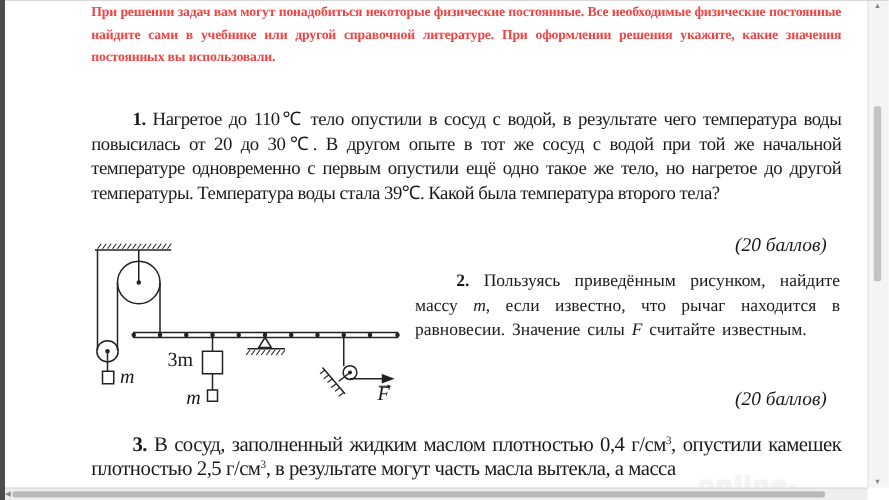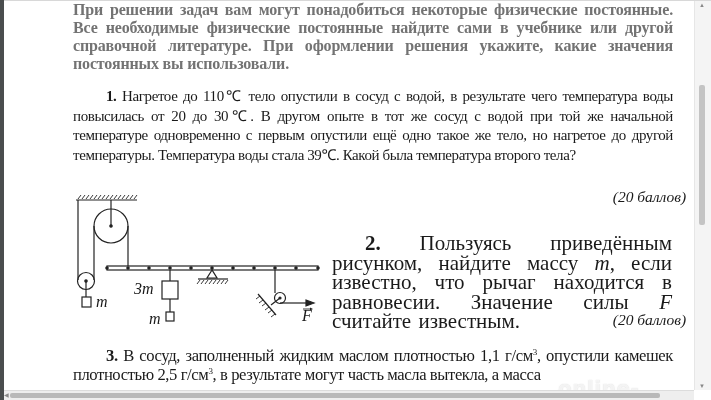--- a/index.html
+++ b/index.html
@@ -6,36 +6,36 @@
   body {
     width: 711px; height: 400px; overflow: hidden; position: relative;
     background: #ffffff; font-family: "Liberation Serif", serif; color: #1a1a1a;
   }
   .left-bar { position: absolute; left: 0; top: 0; width: 4px; height: 400px; background: #4a4d4e; }
   .top-line { position: absolute; left: 4px; top: 0; width: 707px; height: 1px; background: #d8d8d8; }
   .page { position: absolute; left: 4px; top: 1px; width: 690px; height: 389px; background: #fff; }
 
   .intro {
     position: absolute; left: 73px; top: 1px; width: 600px;
-    font-family: "Liberation Serif", serif; font-weight: bold; font-size: 16px;
-    line-height: 18px; text-align: justify; letter-spacing: -0.15px; color: #737373;
+    font-family: "Liberation Serif", serif; font-weight: bold; font-size: 11px;
+    line-height: 18px; text-align: justify; letter-spacing: -0.15px; color: #ef4444;
   }
   .p1 {
     position: absolute; left: 73px; top: 87px; width: 600px;
     font-size: 15px; line-height: 19.5px; text-align: justify; letter-spacing: -0.4px;
   }
   .p1 .indent { display: inline-block; width: 33px; }
   .num { font-weight: bold; }
-  .points { position: absolute; font-style: italic; font-size: 15.5px; right: 0; text-align: center; }
+  .points { position: absolute; font-style: italic; font-size: 15.5px; right: 0; }
   .pts1 { left: 588px; top: 188px; }
   .pts2 { left: 588px; top: 311px; }
 
   .p2 {
-    position: absolute; left: 332px; top: 234px; width: 340px;
-    font-size: 21px; line-height: 19.5px; text-align: justify; word-spacing: 2px;
+    position: absolute; left: 332px; top: 216px; width: 340px;
+    font-size: 14px; line-height: 19.5px; text-align: justify; word-spacing: 2px;
   }
   .p2 .indent { display: inline-block; width: 33px; }
 
   .p3 {
     position: absolute; left: 73px; top: 346px; width: 600px;
     font-size: 16.6px; line-height: 19px; text-align: justify; letter-spacing: -0.4px;
   }
   .p3 .indent { display: inline-block; width: 33px; }
   sup { font-size: 9px; vertical-align: 6px; line-height: 0; }
 
@@ -149,28 +149,28 @@
         <line x1="275" y1="314" x2="271" y2="317"></line>
     </g>
     <line x1="280" y1="303" x2="306" y2="303"></line>
     <path d="M306 300 L314 303 L306 306 Z" fill="#222"></path>
     <line x1="303" y1="309" x2="311" y2="309" stroke-width="0.9"></line>
     <path d="M310 307.5 L313 309 L310 310.5 Z" fill="#222" stroke="none"></path>
   </g>
 </svg>
 
 <span style="position:absolute;left:96px;top:293px;font-style:italic;font-size:16px;">m</span>
-<span style="position:absolute;left:134px;top:280px;font-style:italic;font-size:16px;">3m</span>
+<span style="position:absolute;left:134px;top:280px;font-size:16px;">3m</span>
 <span style="position:absolute;left:149px;top:310px;font-style:italic;font-size:16px;">m</span>
 <span style="position:absolute;left:302px;top:307px;font-style:italic;font-size:16px;">F</span>
 
 <div class="p2"><span class="indent"></span><span class="num">2.</span> <span>Пользуясь приведённым рисунком, найдите массу </span><i>m</i><span>, если известно, что рычаг находится в равновесии. Значение силы </span><i>F</i><span> считайте известным.</span></div>
 <div class="points pts2">(20 баллов)</div>
 
-<div class="p3"><span class="indent"></span><span class="num">3.</span> <span>В сосуд, заполненный жидким маслом плотностью 1,1 г/см</span><sup>3</sup><span>, опустили камешек плотностью 2,5 г/см</span><sup>3</sup><span>, в результате могут часть масла вытекла, а масса</span></div>
+<div class="p3"><span class="indent"></span><span class="num">3.</span> <span>В сосуд, заполненный жидким маслом плотностью 0,4 г/см</span><sup>3</sup><span>, опустили камешек плотностью 2,5 г/см</span><sup>3</sup><span>, в результате могут часть масла вытекла, а масса</span></div>
 
 <div class="watermark">online-otvet.ru</div>
 
 <div class="vscroll">
   <span class="arrow-up">▲</span>
   <div class="thumb"></div>
   <span class="arrow-dn">▼</span>
 </div>
 <div class="hscroll">
   <span class="arrow-l">◀</span>

